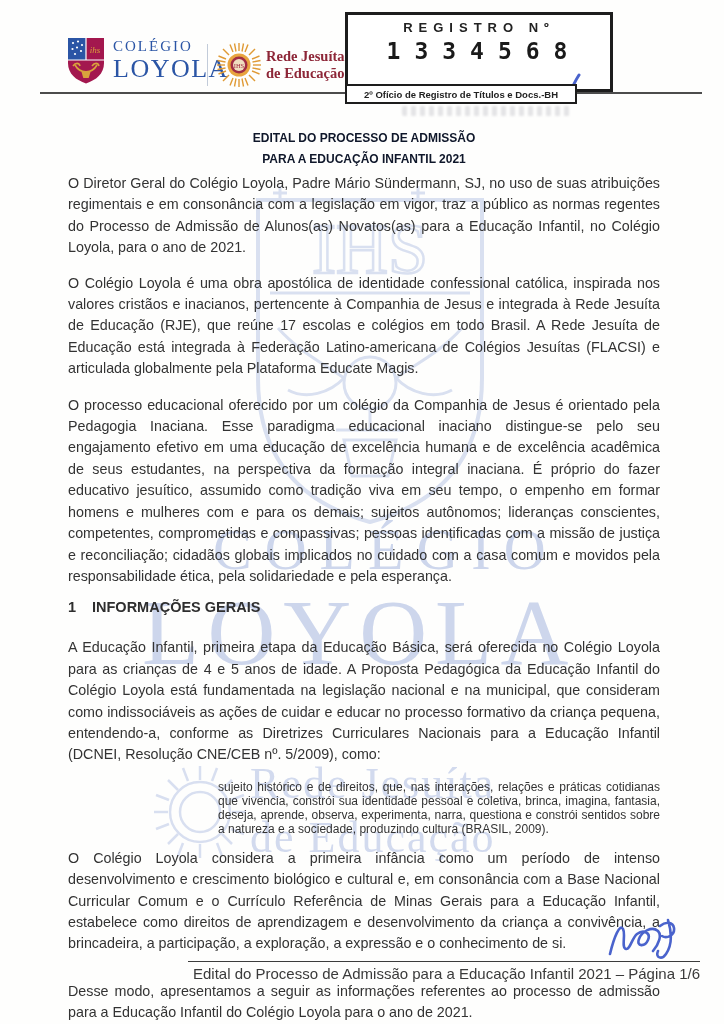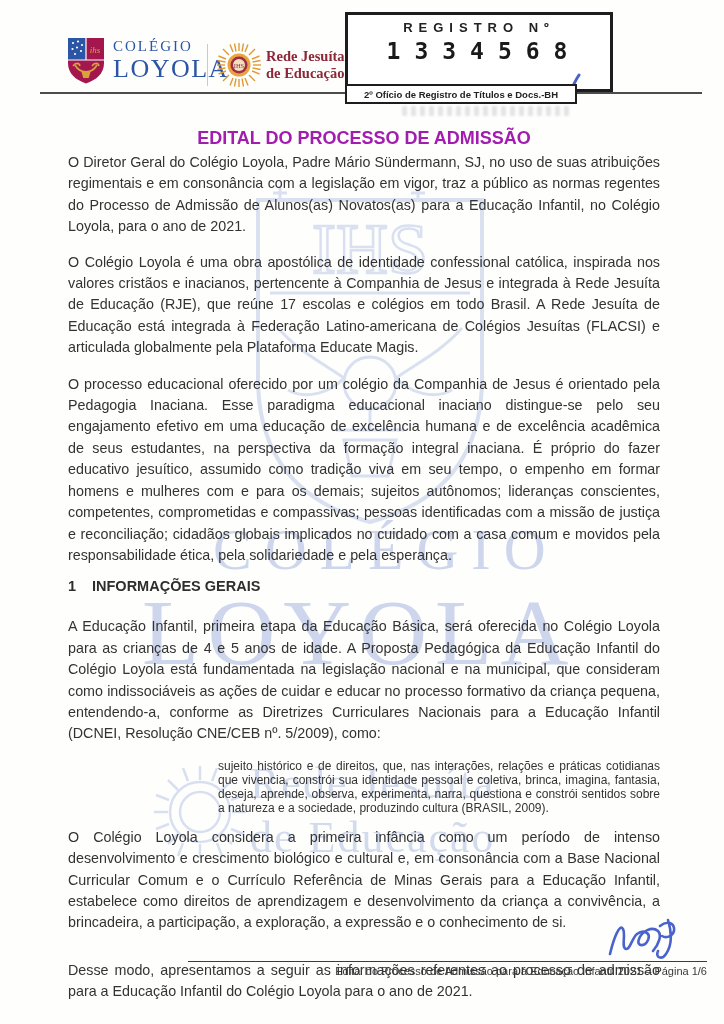--- a/index.html
+++ b/index.html
@@ -69,38 +69,38 @@
   }
   .header-rule { position:absolute; left:40px; right:22px; top:92px; border-top:2px solid #4c4c4c; }
   .ghost-line {
     position:absolute; left:402px; top:106px; width:168px; height:10px;
     background:repeating-linear-gradient(90deg, rgba(110,110,125,.45) 0 5px, transparent 5px 9px);
     filter:blur(1.3px); opacity:.4; border-radius:2px;
   }
 
   
   .doc { padding:8px 64px 0 68px; }
-  .doc-title { text-align:center; font-size:18px; font-weight:bold; color:#a21caf; line-height:21px; margin-top:8px; }
+  .doc-title { text-align:center; font-size:12px; font-weight:bold; color:#0f172a; line-height:21px; margin-top:8px; }
   .para { font-size:14.3px; line-height:21.4px; text-align:justify; color:#333; }
   .p1 { margin-top:3px; }
   .p2 { margin-top:14px; }
   .p3 { margin-top:15px; }
   .sec-heading { margin-top:12px; font-size:14.5px; font-weight:bold; color:#2e2e2e; }
   .sec-heading .num { display:inline-block; width:24px; }
   .p4 { margin-top:22px; }
   .quote { margin:14px 0 0 150px; font-size:12px; line-height:14px; text-align:justify; color:#333; }
   .p5 { margin-top:12px; }
   .p6 { margin-top:26px; }
 
   
   .signature { position:absolute; right:38px; top:908px; z-index:2; }
   .footer {
-    position:absolute; left:188px; right:17px; top:961px;
+    position:absolute; left:188px; right:24px; top:961px;
     border-top:1.5px solid #3c3c3c; padding-top:3px;
-    text-align:right; font-size:11px; color:#3a3a3a; z-index:1;
+    text-align:right; font-size:15px; color:#3a3a3a; z-index:1;
   }
 </style>
 </head>
 <body>
 
 <div class="wm-layer">
 
   <svg class="wm-shield" width="260" height="350" viewBox="0 0 260 350">
     <g fill="none" stroke="#cdd6ec" stroke-width="4">
       <path d="M18,22 H242 V200 C242,280 200,325 130,344 C60,325 18,280 18,200 Z"></path>
@@ -229,20 +229,21 @@
     </div>
     <div class="stamp-office">2º Ofício de Registro de Títulos e Docs.-BH</div>
 
     <div class="header-rule"></div>
     <div class="ghost-line"></div>
   </div>
 
   <div class="doc">
     <div class="doc-title">
       <div>EDITAL DO PROCESSO DE ADMISSÃO</div>
+      <div>PARA A EDUCAÇÃO INFANTIL 2021</div>
     </div>
 
     <p class="para p1">O Diretor Geral do Colégio Loyola, Padre Mário Sündermann, SJ, no uso de suas atribuições regimentais e em consonância com a legislação em vigor, traz a público as normas regentes do Processo de Admissão de Alunos(as) Novatos(as) para a Educação Infantil, no Colégio Loyola, para o ano de 2021.</p>
     <p class="para p2">O Colégio Loyola é uma obra apostólica de identidade confessional católica, inspirada nos valores cristãos e inacianos, pertencente à Companhia de Jesus e integrada à Rede Jesuíta de Educação (RJE), que reúne 17 escolas e colégios em todo Brasil. A Rede Jesuíta de Educação está integrada à Federação Latino-americana de Colégios Jesuítas (FLACSI) e articulada globalmente pela Plataforma Educate Magis.</p>
     <p class="para p3">O processo educacional oferecido por um colégio da Companhia de Jesus é orientado pela Pedagogia Inaciana. Esse paradigma educacional inaciano distingue-se pelo seu engajamento efetivo em uma educação de excelência humana e de excelência acadêmica de seus estudantes, na perspectiva da formação integral inaciana. É próprio do fazer educativo jesuítico, assumido como tradição viva em seu tempo, o empenho em formar homens e mulheres com e para os demais; sujeitos autônomos; lideranças conscientes, competentes, comprometidas e compassivas; pessoas identificadas com a missão de justiça e reconciliação; cidadãos globais implicados no cuidado com a casa comum e movidos pela responsabilidade ética, pela solidariedade e pela esperança.</p>
 
     <div class="sec-heading">
       <span class="num">1</span><span>INFORMAÇÕES GERAIS</span>
     </div>
 

